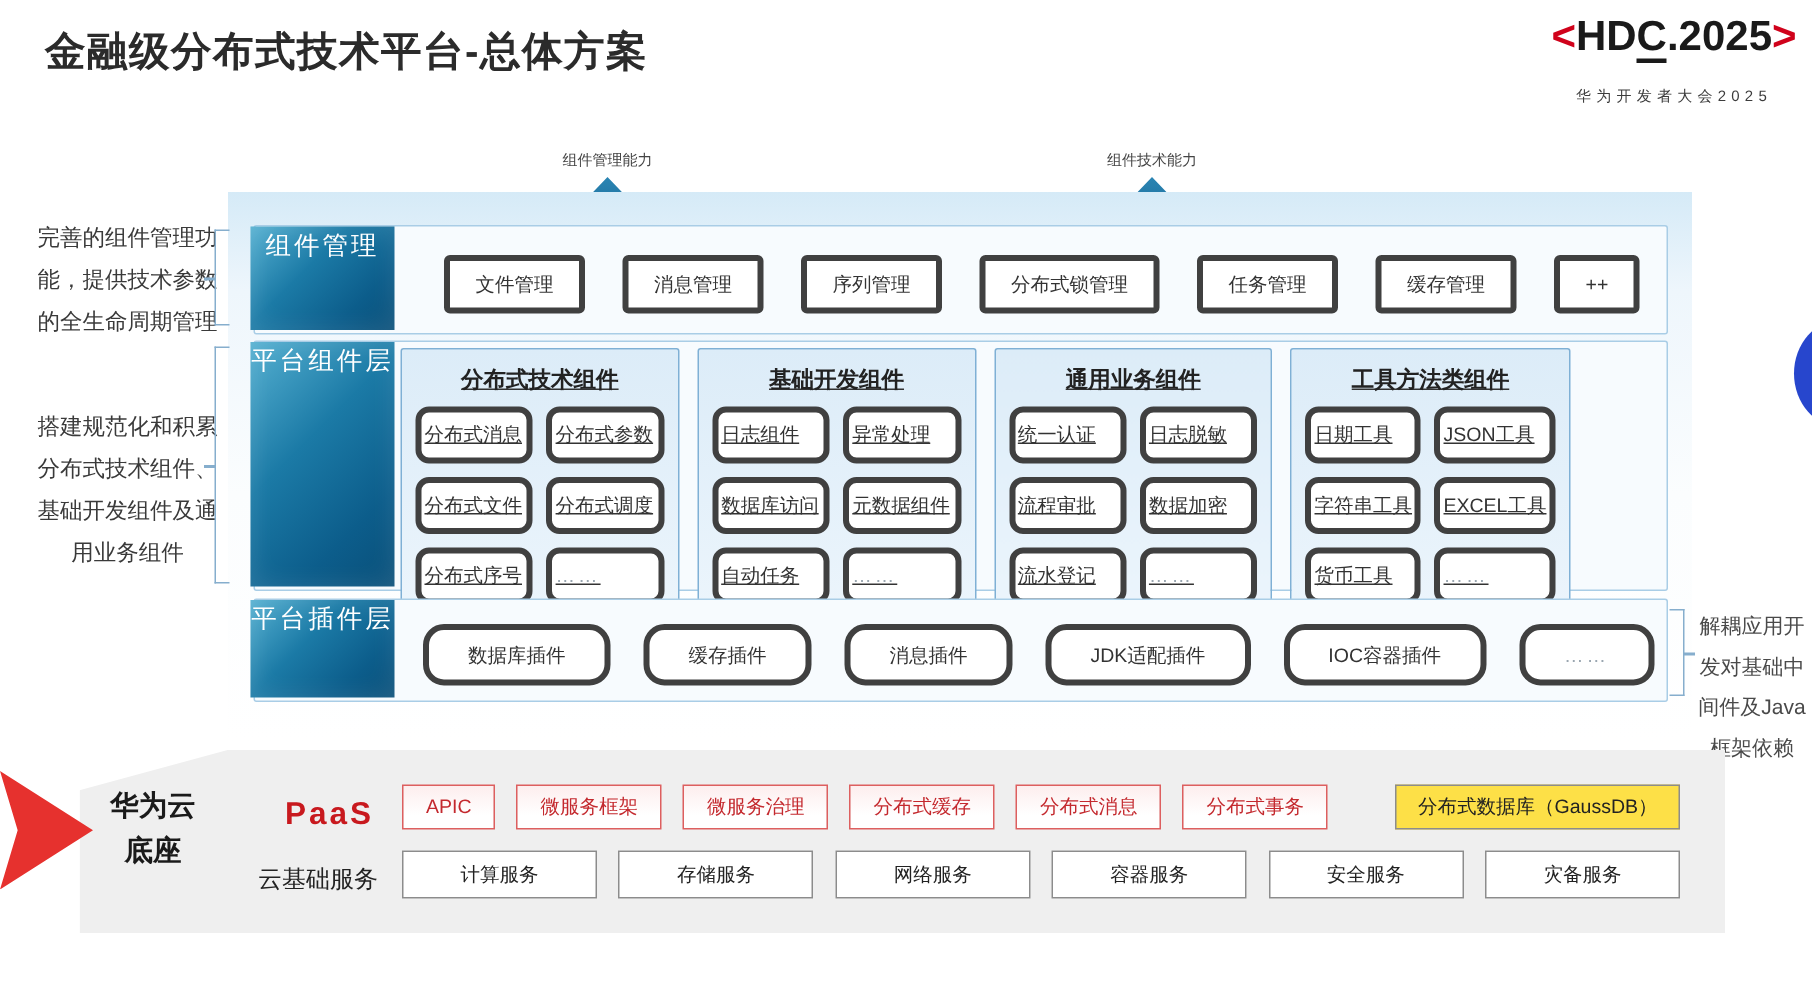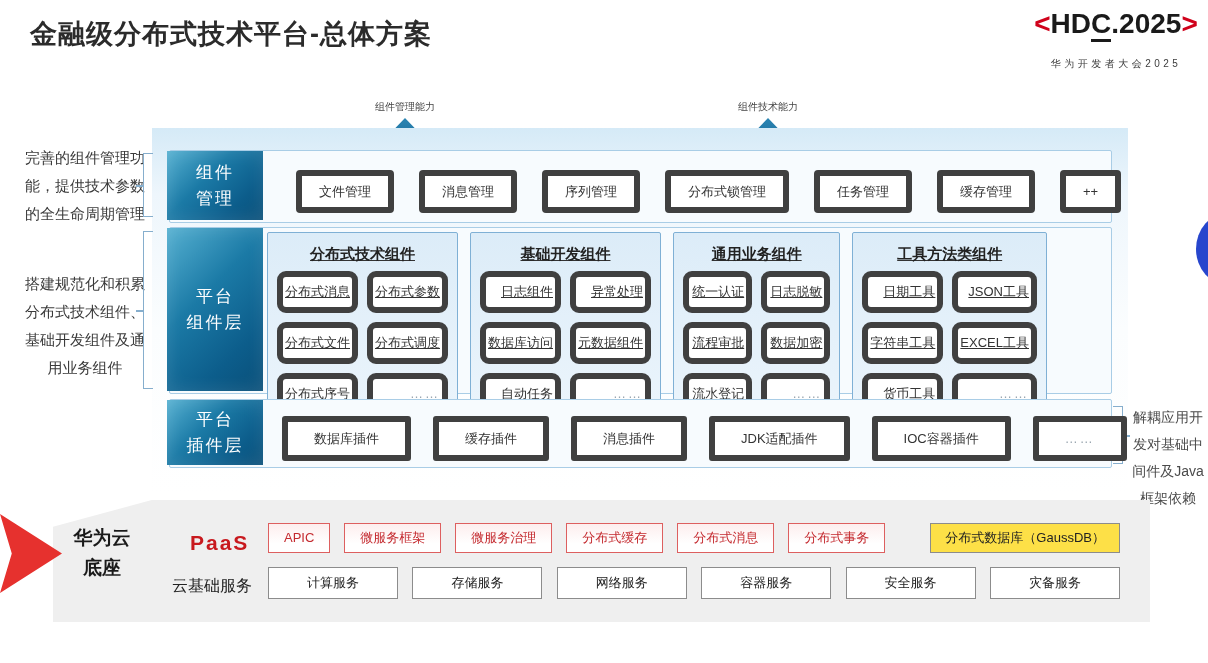--- a/index.html
+++ b/index.html
@@ -29,42 +29,42 @@
   
   .panel{
     left:152px;top:128px;width:976px;height:366px;
     background:linear-gradient(180deg,#d5eaf7 0%,#eef6fc 18%,#fbfdfe 55%,#ffffff 100%);
   }
   .layer-box{
     background:#f7fbfe;border:1px solid #a9cde6;border-radius:2px;
   }
   .layer-label{
     width:96px;text-align:center;color:#fff;font-size:17px;line-height:26px;
-    letter-spacing:2px;display:flex;flex-direction:column;justify-content:center;
+    letter-spacing:2px;display:flex;flex-direction:row;justify-content:center;
     background:linear-gradient(135deg,#55b0d1 0%,#1b7aa6 40%,#0c5d8b 75%,#094f79 100%);
     box-shadow:inset 0 0 18px rgba(255,255,255,.12);
   }
   .chip{
-    background:#fff;border:6px solid #404040;border-radius:4px;
+    background:#fff;border:4px solid #404040;border-radius:4px;
     height:31px;line-height:31px;font-size:13px;color:#333;
-    padding:0 17px;text-align:right;white-space:nowrap;
+    padding:0 17px;text-align:left;white-space:nowrap;
   }
   .chip.muted{color:#9aa6b0;letter-spacing:2px;}
   .row-items{display:flex;align-items:center;gap:25px;}
   
   .cols{left:267px;top:232px;width:780px;display:flex;gap:12px;text-decoration:underline;}
   .col{
     flex:1;background:linear-gradient(180deg,#dcecf8,#ecf5fc);
     border:1px solid #7fb0d5;border-radius:2px;padding:8px 9px 10px;
   }
   .col-header{font-size:15px;font-weight:bold;color:#222;text-align:center;line-height:26px;margin-bottom:4px;}
   .col-grid{display:grid;grid-template-columns:1fr 1fr;gap:9px;}
   .col-grid .chip{padding:0 2px;height:30px;line-height:30px;border-radius:9px;font-size:13px;}
   
-  .row3-items .chip{padding:0 26px;height:33px;line-height:33px;border-radius:3px;}
+  .row3-items .chip{padding:0 26px;height:33px;line-height:33px;border-radius:14px;}
   
   .bracket{width:9px;border:1.5px solid #86aecd;background:transparent;}
   .bracket-left{border-right:none;}
   .bracket-left::before{
     content:"";position:absolute;left:-8px;top:50%;width:8px;height:1.5px;background:#86aecd;
   }
   .bracket-right{border-left:none;}
   .bracket-right::before{
     content:"";position:absolute;right:-8px;top:50%;width:8px;height:1.5px;background:#86aecd;
   }

